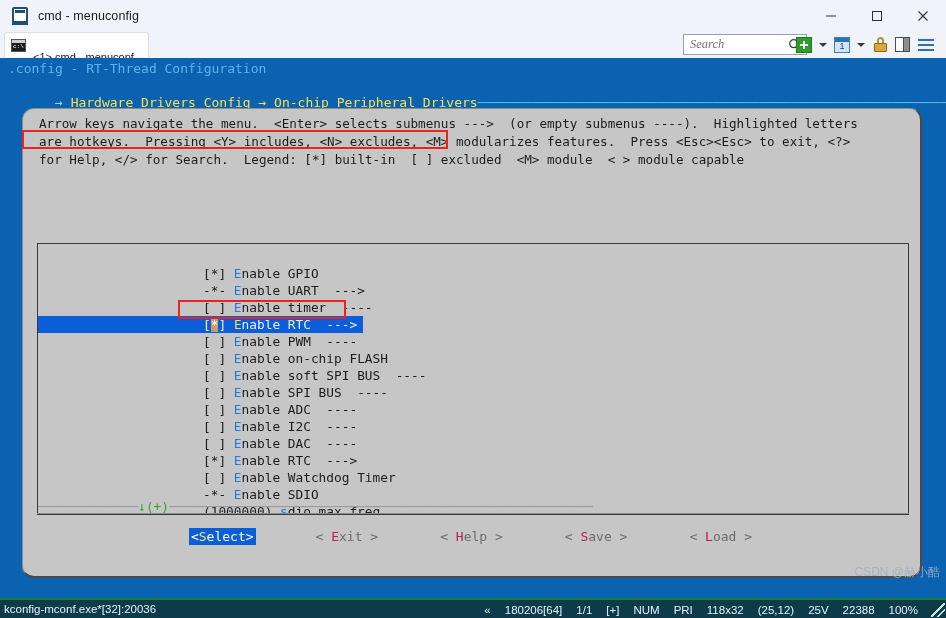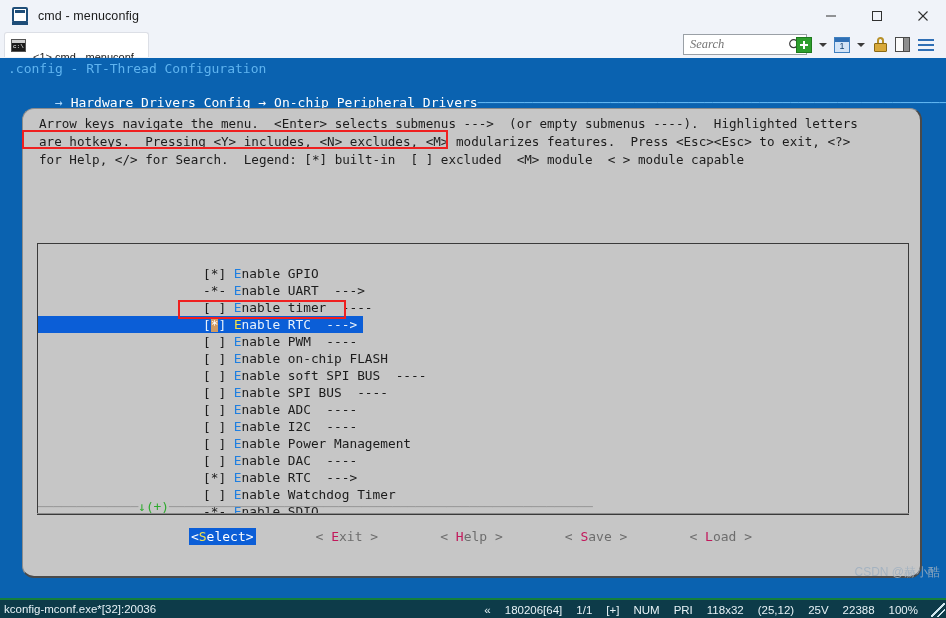--- a/index.html
+++ b/index.html
@@ -158,21 +158,21 @@
   }
   .con-line {
     position: absolute;
     white-space: pre;
     line-height: 17px;
     color: #5fb4f0;
   }
   #cfgline { left: 8px; top: 2px; }
   #crumbline { left: 8px; top: 19px; }
   .crumb-arrow { color: #a9d8ff; }
-  .crumb-txt { color: #ffffff; }
+  .crumb-txt { color: #fde047; }
   .crumb-dash { color: #5fb4f0; }
 
   .redbox {
     position: absolute;
     border: 2px solid #ef2020;
     pointer-events: none;
   }
   #redbox-crumb { left: 22px; top: 72px; width: 426px; height: 19px; }
   #redbox-row   { left: 178px; top: 242px; width: 168px; height: 19px; }
 
@@ -389,21 +389,20 @@
             <div class="mrow"><span>[*]</span> <span class="hk">E</span><span>nable GPIO</span></div>
             <div class="mrow"><span>-*-</span> <span class="hk">E</span><span>nable UART  ---&gt;</span></div>
             <div class="mrow"><span>[ ]</span> <span class="hk">E</span><span>nable timer  ----</span></div>
             <div class="selwrap"><div class="mrow sel"><span>[<span class="cursor">*</span>]</span> <span class="hk">E</span><span>nable RTC  ---&gt;</span></div></div>
             <div class="mrow"><span>[ ]</span> <span class="hk">E</span><span>nable PWM  ----</span></div>
             <div class="mrow"><span>[ ]</span> <span class="hk">E</span><span>nable on-chip FLASH</span></div>
             <div class="mrow"><span>[ ]</span> <span class="hk">E</span><span>nable soft SPI BUS  ----</span></div>
             <div class="mrow"><span>[ ]</span> <span class="hk">E</span><span>nable SPI BUS  ----</span></div>
             <div class="mrow"><span>[ ]</span> <span class="hk">E</span><span>nable ADC  ----</span></div>
             <div class="mrow"><span>[ ]</span> <span class="hk">E</span><span>nable I2C  ----</span></div>
-            <div class="mrow"><span>[ ]</span> <span class="hk">E</span><span>nable Power Management</span></div>
             <div class="mrow"><span>[ ]</span> <span class="hk">E</span><span>nable DAC  ----</span></div>
             <div class="mrow"><span>[*]</span> <span class="hk">E</span><span>nable RTC  ---&gt;</span></div>
             <div class="mrow"><span>[ ]</span> <span class="hk">E</span><span>nable Watchdog Timer</span></div>
             <div class="mrow"><span>-*-</span> <span class="hk">E</span><span>nable SDIO</span></div>
             <div class="mrow"><span>(1000000)</span> <span class="hk">s</span><span>dio max freq</span></div>
           </div>
         <div class="scrollmark">─────────────<span class="g">↓(+)</span>───────────────────────────────────────────────────────</div>
       </div>
 
       <div class="dlg-bottom-rule"></div>

